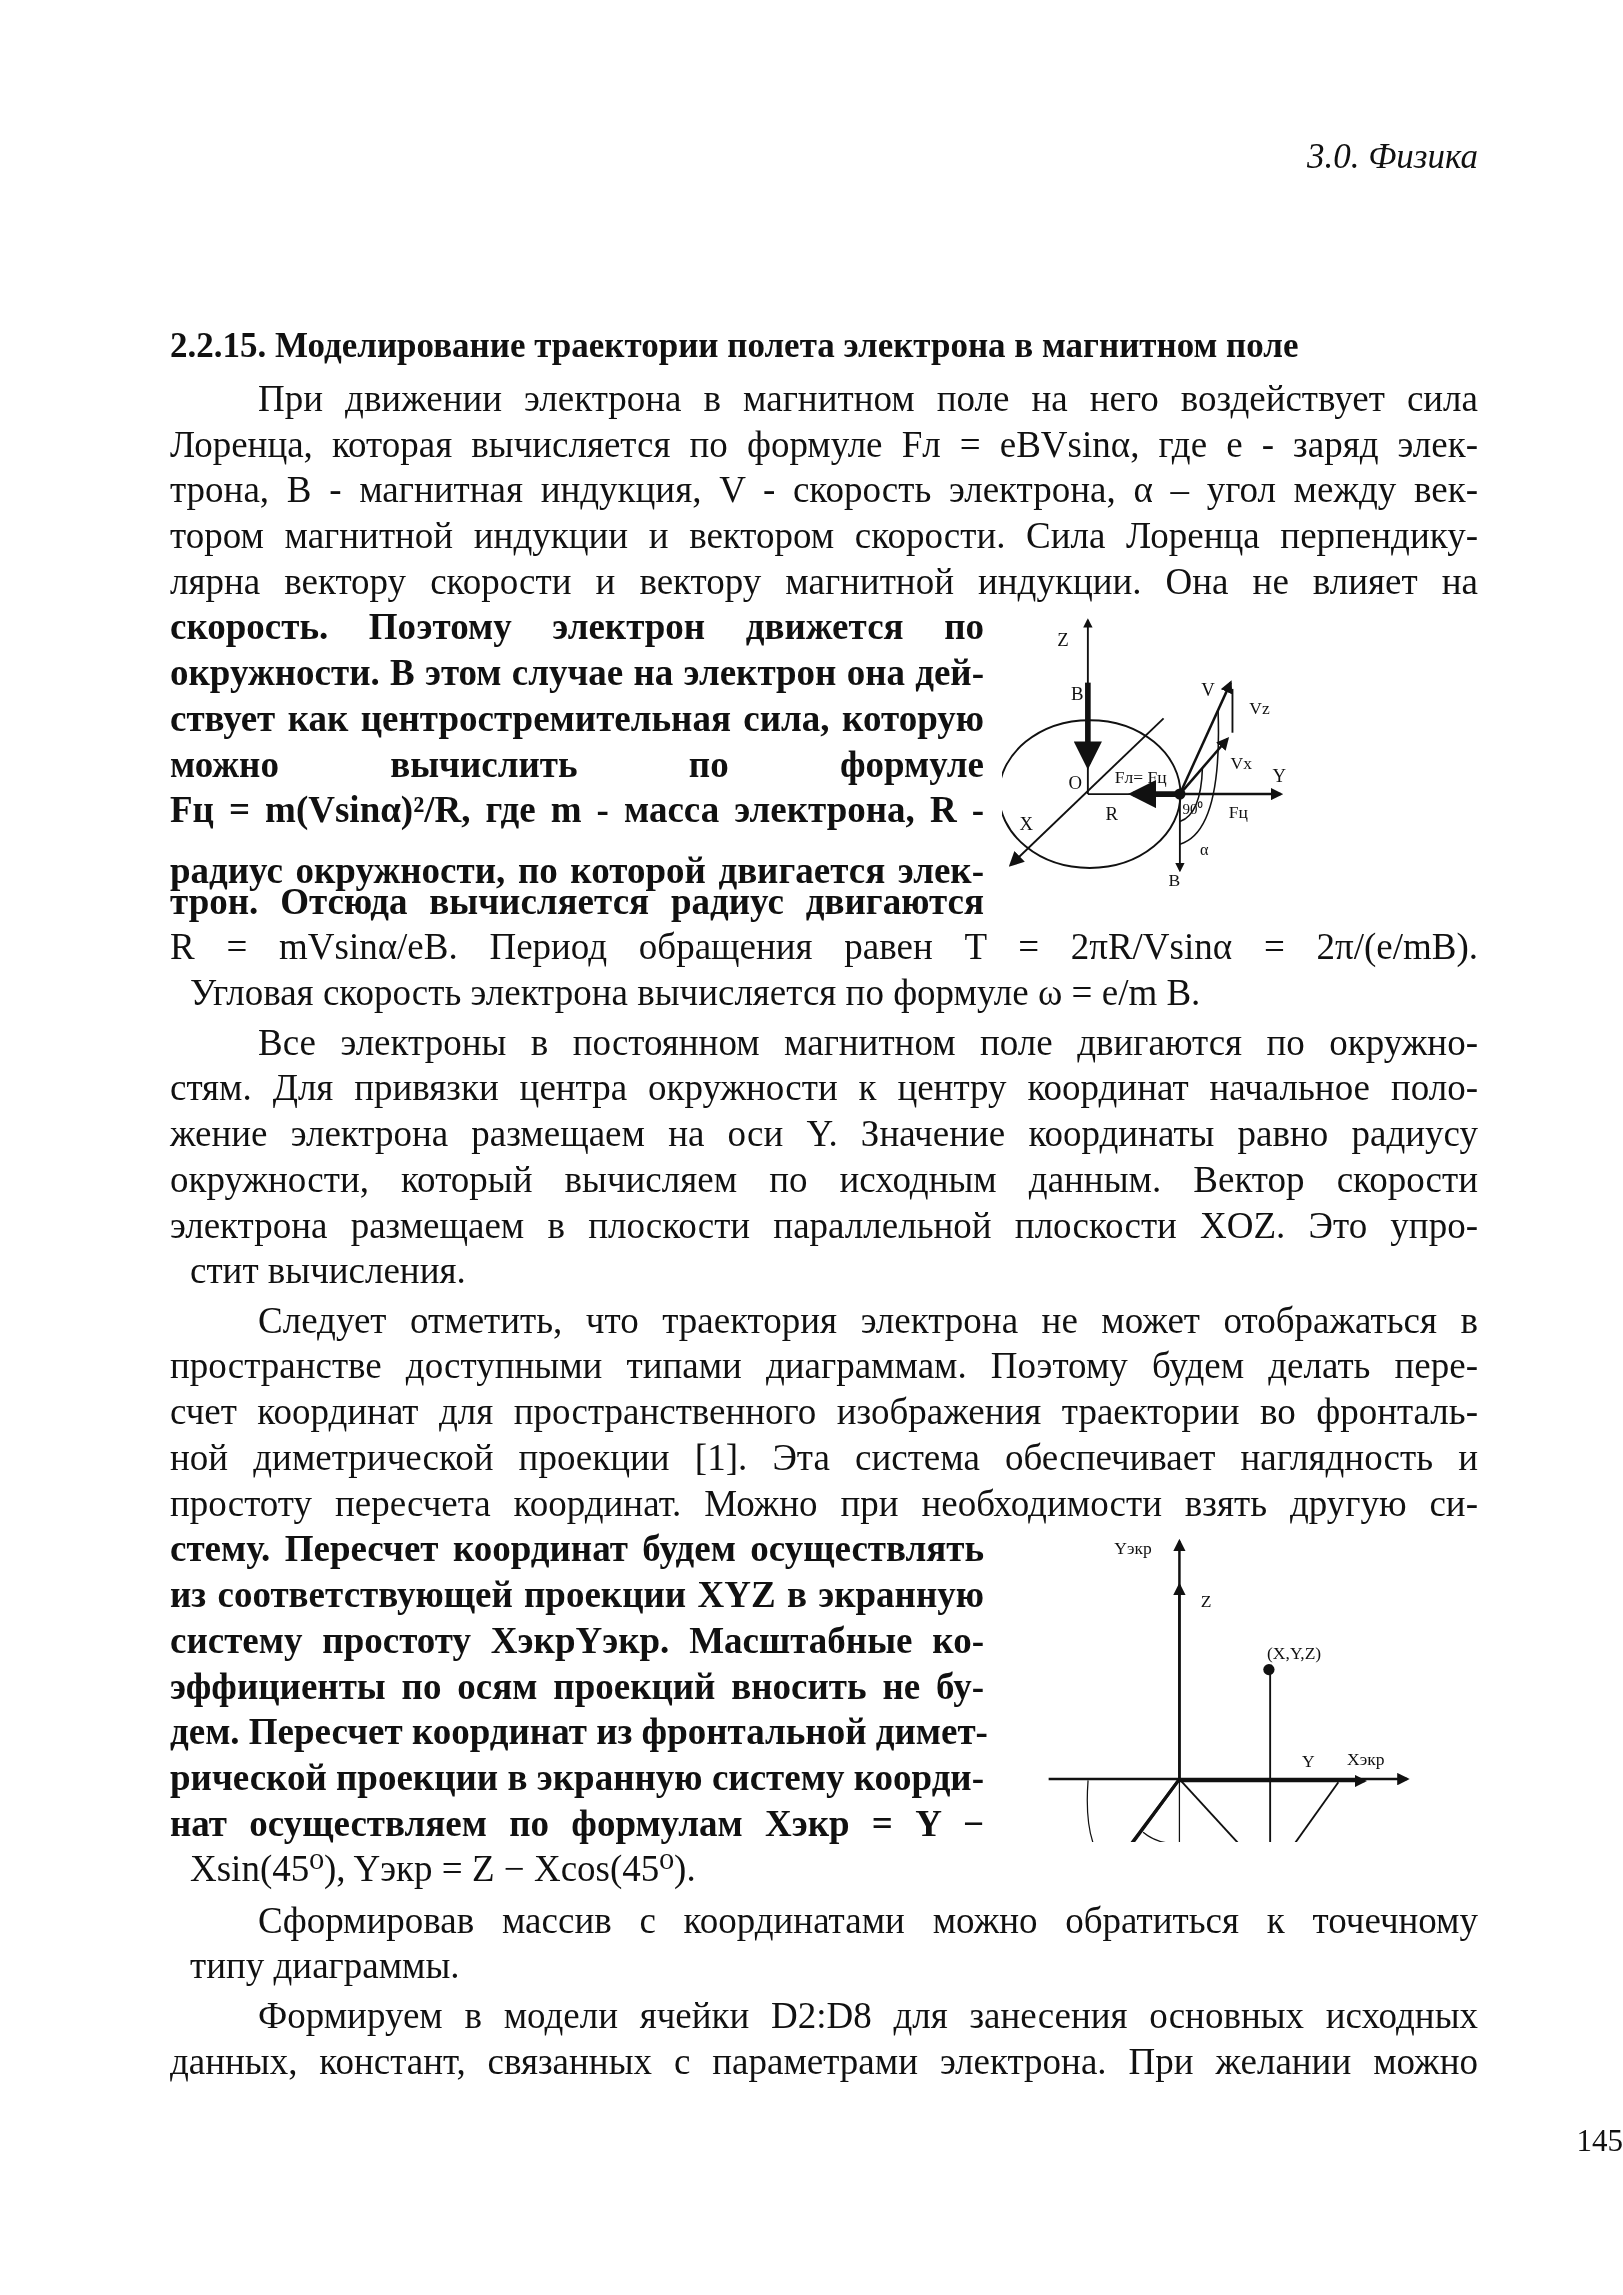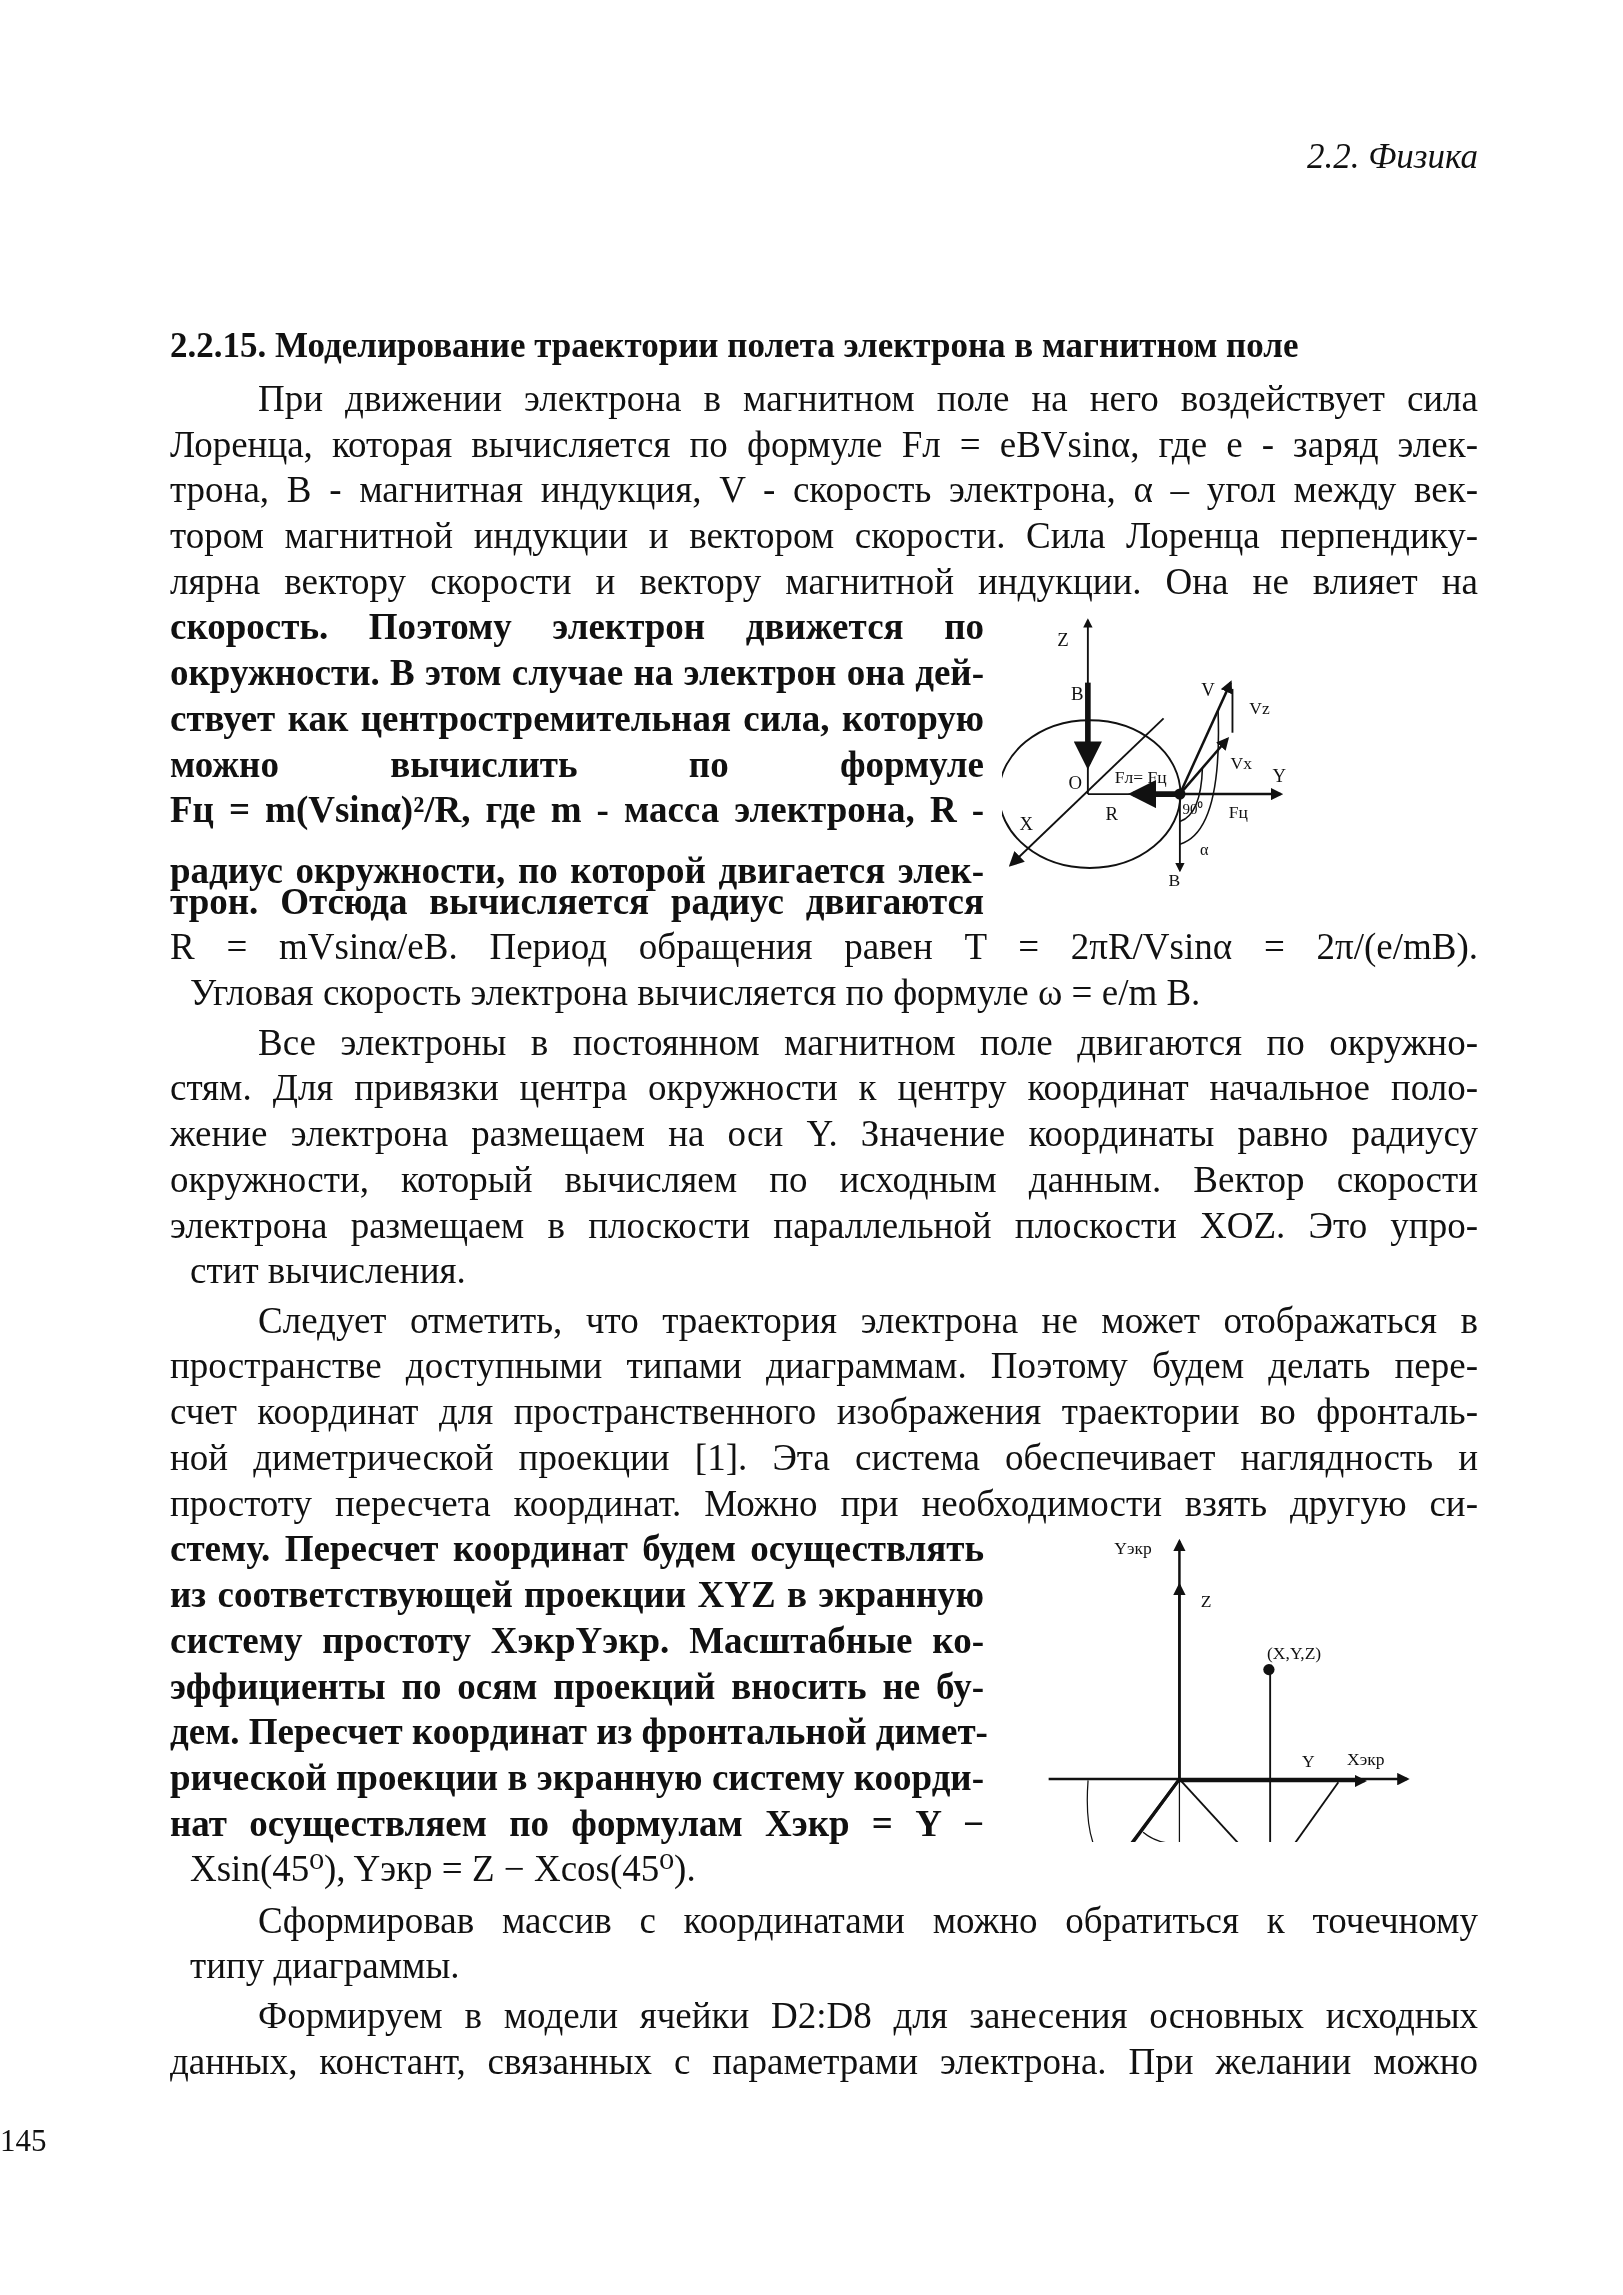--- a/index.html
+++ b/index.html
@@ -5,28 +5,28 @@
   html, body { margin: 0; padding: 0; background: #ffffff; }
   body { width: 1623px; height: 2295px; position: relative; overflow: hidden;
          font-family: "Liberation Serif", "DejaVu Serif", serif; color: #111; }
   .running-head { position: absolute; top: 137px; right: 145px; font-size: 35px; font-style: italic; }
   .section-title { position: absolute; left: 170px; top: 326px; font-size: 35px; font-weight: bold; white-space: nowrap; }
   .line { position: absolute; left: 170px; width: 1308px; font-size: 37px; line-height: 46px; height: 46px;
           white-space: nowrap; text-align: justify; text-align-last: justify; }
   .line.short { width: 814px; font-weight: bold; }
   .line.noj { text-align: left; text-align-last: left; margin-left: 20px; }
   .line.indent { padding-left: 88px; box-sizing: border-box; }
-  .page-number { position: absolute; top: 2123px; left: 0; width: 1623px; text-align: left; font-size: 31px; }
+  .page-number { position: absolute; top: 2123px; left: 0; width: 1623px; text-align: right; font-size: 31px; }
   svg text { font-family: "Liberation Serif", serif; fill: #111; }
   .fig { position: absolute; }
 </style>
 </head>
 <body>
 
-<div class="running-head">2.2. Физика</div>
+<div class="running-head">3.0. Физика</div>
 <div class="section-title">2.2.15. Моделирование траектории полета электрона в магнитном поле</div>
 
 <div class="line indent" style="top:376px">При движении электрона в магнитном поле на него воздействует сила</div>
 <div class="line" style="top:422px">Лоренца, которая вычисляется по формуле Fл = eBVsinα, где e - заряд элек-</div>
 <div class="line" style="top:467px">трона, B - магнитная индукция, V - скорость электрона, α – угол между век-</div>
 <div class="line" style="top:513px">тором магнитной индукции  и вектором скорости. Сила Лоренца перпендику-</div>
 <div class="line" style="top:559px">лярна вектору скорости и вектору магнитной индукции. Она не влияет на</div>
 <div class="line short" style="top:604px">скорость.  Поэтому  электрон  движется  по</div>
 <div class="line short" style="top:650px">окружности. В этом случае на электрон она дей-</div>
 <div class="line short" style="top:696px">ствует как центростремительная сила, которую</div>

